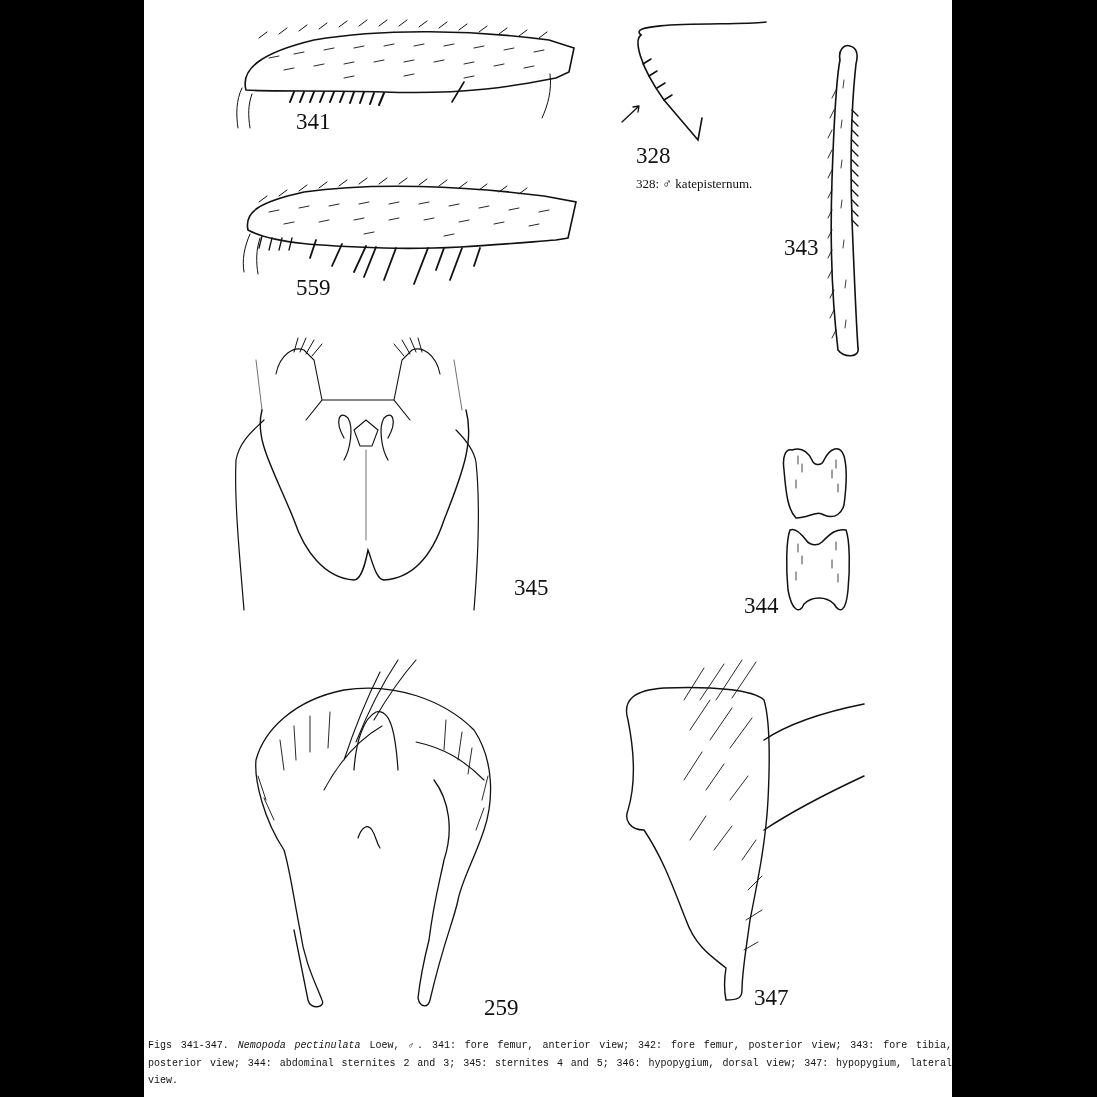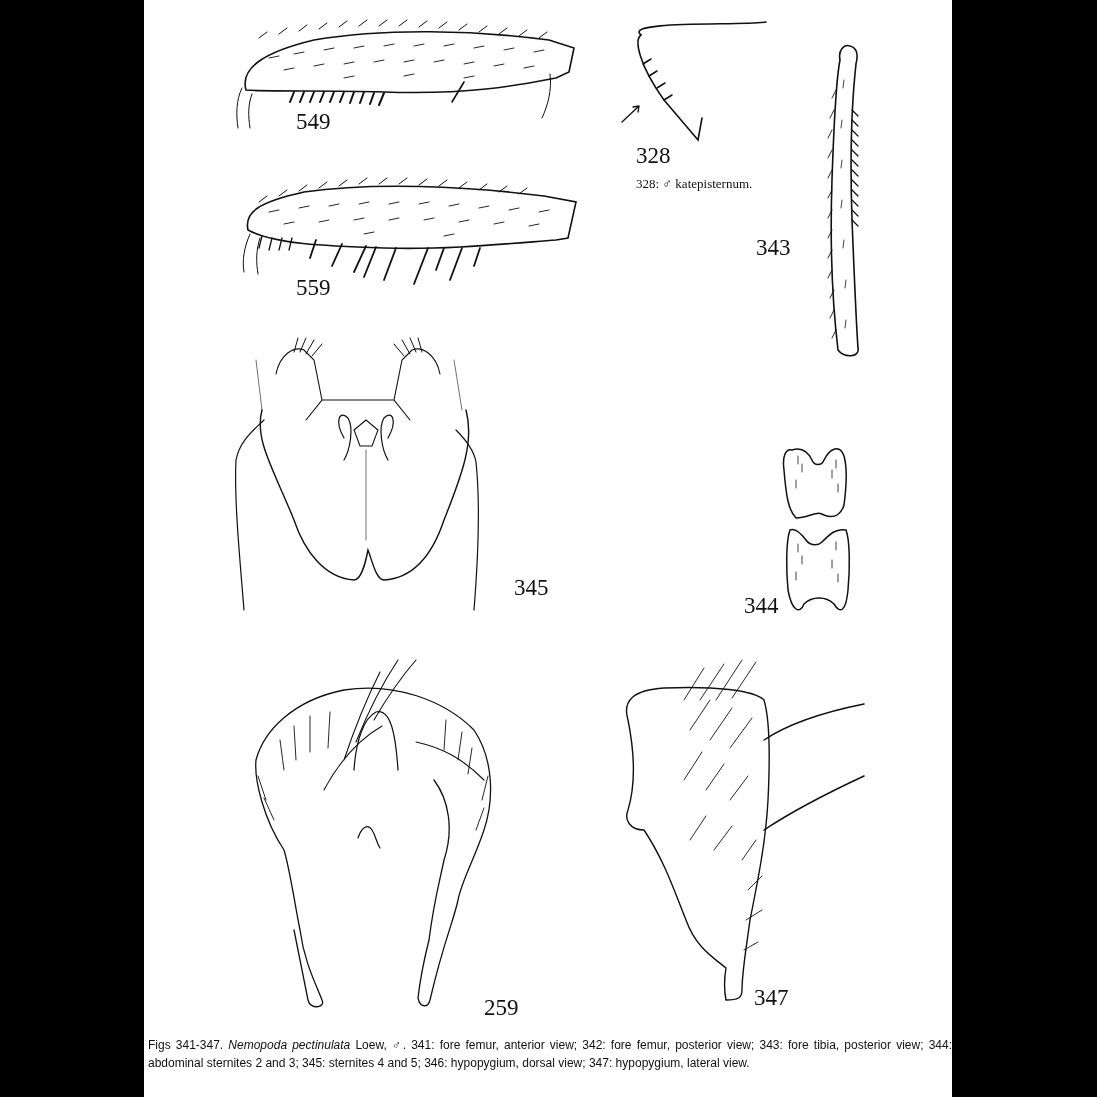--- a/index.html
+++ b/index.html
@@ -1,37 +1,37 @@
 <!DOCTYPE html>
 <html><head>
 <meta charset="utf-8">
 <style>
   html, body { margin: 0; padding: 0; background: #000; }
   body { width: 1097px; height: 1097px; position: relative; overflow: hidden; }
   .page { position: absolute; left: 144px; top: 0; width: 808px; height: 1097px; background: #fff; }
   .fig-label { position: absolute; font-family: "Liberation Serif", serif; font-size: 23px; color: #111; line-height: 1; }
   .small-cap { position: absolute; font-family: "Liberation Serif", serif; font-size: 13px; color: #111; white-space: nowrap; }
-  .caption { position: absolute; left: 4px; top: 1037px; width: 804px; font-family: Liberation Sans, sans-serif; font-size: 12px; line-height: 17.5px; color: #111; text-align: justify; }
+  .caption { position: absolute; left: 4px; top: 1037px; width: 804px; font-family: Liberation Mono, monospace; font-size: 10px; line-height: 17.5px; color: #111; text-align: justify; }
   svg.art { position: absolute; left: 0; top: 0; overflow: visible; }
   svg.art * { fill: none; stroke: #111; stroke-linecap: round; }
 </style>
 </head>
 <body>
 
 <div class="page">
 
   <svg class="art" width="808" height="1097">
     <path stroke-width="1.6" d="M102,90 C96,68 120,52 170,40 C240,28 330,30 405,40 L430,48 L425,72 L412,78 C380,84 330,95 240,92 C180,90 130,92 102,90 Z"></path>
     <path stroke-width="1" d="M115,38 l8,-6 M135,34 l8,-6 M155,31 l8,-6 M175,29 l8,-6 M195,27 l8,-6 M215,26 l8,-6 M235,26 l8,-6 M255,26 l8,-6 M275,27 l8,-6 M295,28 l8,-6 M315,30 l8,-6 M335,32 l8,-6 M355,34 l8,-6 M375,36 l8,-6 M395,38 l8,-6"></path>
     <path stroke-width="0.9" d="M125,58 l10,-2 M150,54 l10,-2 M180,50 l10,-2 M210,48 l10,-2 M240,46 l10,-2 M270,46 l10,-2 M300,46 l10,-2 M330,48 l10,-2 M360,50 l10,-2 M390,52 l10,-2 M140,70 l10,-2 M170,66 l10,-2 M200,64 l10,-2 M230,62 l10,-2 M260,62 l10,-2 M290,62 l10,-2 M320,64 l10,-2 M350,66 l10,-2 M380,68 l10,-2 M200,78 l10,-2 M260,76 l10,-2 M320,78 l10,-2"></path>
     <path stroke-width="2" d="M150,92 l-4,10 M160,92 l-4,10 M170,92 l-4,10 M180,92 l-4,10 M190,92 l-4,10 M200,92 l-4,10 M210,92 l-4,11 M220,92 l-4,11 M230,93 l-4,11 M240,93 l-5,12"></path>
     <path stroke-width="1.6" d="M320,82 l-12,20"></path>
     <path stroke-width="1" d="M98,88 C92,100 92,115 94,128 M108,94 C104,105 104,115 106,128 M406,74 C408,90 404,105 398,118"></path>
   </svg>
-  <div class="fig-label" style="left:152px;top:110px;">549</div>
+  <div class="fig-label" style="left:152px;top:110px;">341</div>
 
   <svg class="art" width="808" height="1097">
     <path stroke-width="1.6" d="M104,230 C100,212 115,202 160,192 C230,182 320,186 400,196 L432,202 L424,238 L412,240 C360,244 300,250 240,248 C180,246 130,244 104,230 Z"></path>
     <path stroke-width="1" d="M115,202 l8,-6 M135,196 l8,-6 M155,191 l8,-6 M175,188 l8,-6 M195,186 l8,-6 M215,184 l8,-6 M235,184 l8,-6 M255,184 l8,-6 M275,185 l8,-6 M295,186 l8,-6 M315,188 l8,-6 M335,190 l8,-6 M355,192 l8,-6 M375,194 l8,-6"></path>
     <path stroke-width="0.9" d="M125,212 l10,-2 M155,208 l10,-2 M185,206 l10,-2 M215,204 l10,-2 M245,204 l10,-2 M275,204 l10,-2 M305,206 l10,-2 M335,208 l10,-2 M365,210 l10,-2 M395,212 l10,-2 M140,224 l10,-2 M175,222 l10,-2 M210,220 l10,-2 M245,220 l10,-2 M280,220 l10,-2 M315,222 l10,-2 M350,224 l10,-2 M385,226 l10,-2 M220,234 l10,-2 M300,236 l10,-2"></path>
     <path stroke-width="1.3" d="M118,236 l-3,12 M128,238 l-3,12 M138,238 l-3,12 M148,238 l-3,12"></path>
     <path stroke-width="1.8" d="M172,240 l-6,18 M198,244 l-10,22 M222,246 l-12,26 M232,247 l-12,30 M252,248 l-12,32 M284,248 l-14,36 M300,248 l-8,22 M318,248 l-12,32 M336,248 l-6,18"></path>
     <path stroke-width="1" d="M106,234 C100,248 98,260 100,272 M116,238 C112,250 112,262 114,274"></path>
   </svg>
   <div class="fig-label" style="left:152px;top:276px;">559</div>
@@ -43,21 +43,21 @@
   </svg>
   <div class="fig-label" style="left:492px;top:144px;">328</div>
   <div class="small-cap" style="left:492px;top:176px;">328: ♂ katepisternum.</div>
 
   <svg class="art" width="808" height="1097">
     <path stroke-width="1.6" d="M696,60 C694,50 700,44 706,46 C714,48 714,56 712,64 C708,100 706,160 708,220 C710,270 712,320 714,348 C716,358 700,358 694,350 C688,300 686,240 688,180 C690,120 692,80 696,60 Z"></path>
     <path stroke-width="0.9" d="M692,90 l-4,8 M690,110 l-4,8 M688,130 l-4,8 M688,150 l-4,8 M688,170 l-4,8 M688,190 l-4,8 M688,210 l-4,8 M688,230 l-4,8 M688,250 l-4,8 M688,270 l-4,8 M690,290 l-4,8 M690,310 l-4,8 M692,330 l-4,8"></path>
     <path stroke-width="1.3" d="M708,110 l6,6 M708,120 l6,6 M708,130 l6,6 M708,140 l6,6 M708,150 l6,6 M708,160 l6,6 M708,170 l6,6 M708,180 l6,6 M708,190 l6,6 M708,200 l6,6 M708,210 l6,6 M708,220 l6,6"></path>
     <path stroke-width="0.8" d="M700,80 l-1,8 M698,120 l-1,8 M698,160 l-1,8 M698,200 l-1,8 M700,240 l-1,8 M702,280 l-1,8 M702,320 l-1,8"></path>
   </svg>
-  <div class="fig-label" style="left:612px;top:236px;">343</div>
+  <div class="fig-label" style="left:640px;top:236px;">343</div>
 
   <svg class="art" width="808" height="1097">
     <path stroke-width="1.2" d="M100,610 C96,560 90,500 92,460 C96,440 110,430 120,420 M330,610 C334,560 336,500 332,462 C330,450 322,440 312,430"></path>
     <path stroke-width="1.4" d="M118,410 C110,440 130,470 150,520 C160,550 180,578 210,580 C218,580 222,560 224,550 C228,560 232,580 240,580 C272,578 290,550 300,520 C320,470 330,440 322,410"></path>
     <path stroke-width="1.1" d="M132,374 C136,354 150,346 160,350 L170,360 L178,400 L162,420 M296,374 C292,354 278,346 268,350 L258,360 L250,400 L266,420 M178,400 L250,400 M210,430 L222,420 L234,430 L228,446 L216,446 Z"></path>
     <path stroke-width="1" d="M150,352 l4,-14 M156,352 l6,-14 M162,354 l8,-14 M168,356 l10,-12 M278,352 l-4,-14 M272,352 l-6,-14 M266,354 l-8,-14 M260,356 l-10,-12"></path>
     <path stroke-width="1.2" d="M200,438 C190,420 196,410 204,418 C210,428 206,450 200,460 M244,438 C254,420 248,410 240,418 C234,428 238,450 244,460"></path>
     <path stroke-width="0.6" d="M112,360 L118,410 M310,360 L318,410 M222,450 L222,540"></path>
   </svg>
   <div class="fig-label" style="left:370px;top:576px;">345</div>

